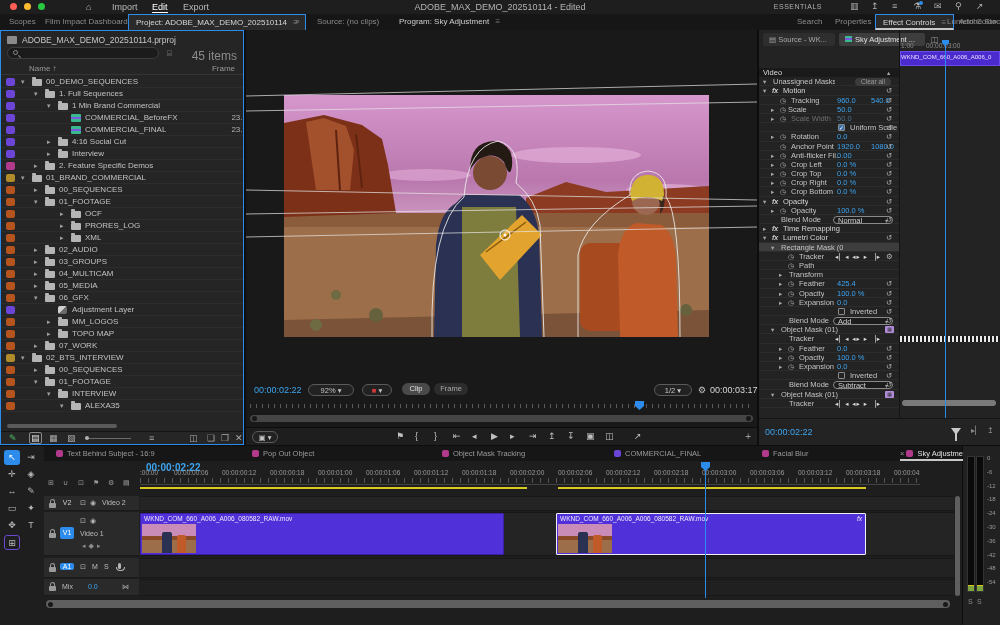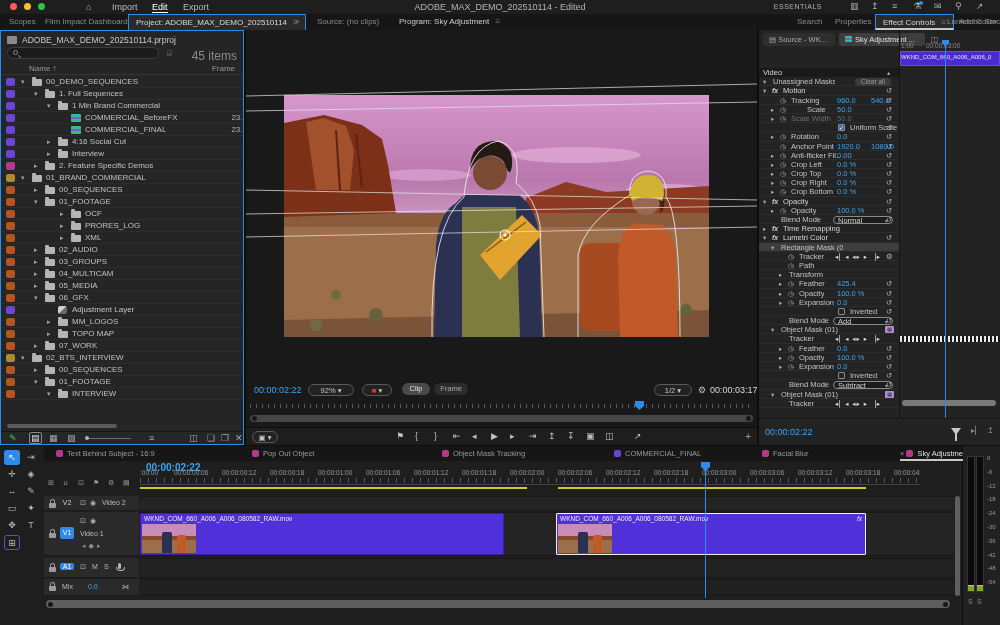--- a/index.html
+++ b/index.html
@@ -347,20 +347,26 @@
         <span class="chip" style="background: rgb(181, 84, 31);"></span>
         <span class="tw" style="left: 33px;">▾</span>
         <span class="fold" style="left: 44px;"></span>
         <span class="tlabel ell" style="left: 58px; max-width: 167px;">01_FOOTAGE</span>
       </div>
       <div class="trow">
         <span class="chip" style="background: rgb(181, 84, 31);"></span>
         <span class="tw" style="left: 46px;">▾</span>
         <span class="fold" style="left: 57px;"></span>
         <span class="tlabel ell" style="left: 71px; max-width: 154px;">INTERVIEW</span>
+      </div>
+      <div class="trow">
+        <span class="chip" style="background: rgb(181, 84, 31);"></span>
+        <span class="tw" style="left: 59px;">▾</span>
+        <span class="fold" style="left: 70px;"></span>
+        <span class="tlabel ell" style="left: 84px; max-width: 141px;">ALEXA35</span>
       </div>
     </div>
   <div id="tree-hsb" class="abs"></div>
   <div id="proj-tools" class="abs">
     <span class="abs" style="left:86px;top:6px;width:44px;height:1px;background:#6a6a6a"></span>
     <span class="abs" style="left:84px;top:4px;width:4px;height:4px;border-radius:50%;background:#b0b0b0"></span>
   <span class="pt-ico" style="left: 8px; color: rgb(76, 192, 106);">✎</span>
       <span class="pt-ico" style="left: 28px; border: 1px solid rgb(138, 138, 138); border-radius: 2px; padding: 0px 1px; color: rgb(224, 224, 224); top: 0px;">▤</span>
       <span class="pt-ico" style="left: 48px;">▦</span>
       <span class="pt-ico" style="left: 66px;">▧</span>
@@ -501,21 +507,21 @@
         <span class="esw" style="left: 21px;">◷</span>
         <span class="elabel" style="left: 32px;">Tracking</span>
         <span class="eval">960.0</span>
         <span class="eval2">540.0</span>
         <span class="erst">↺</span>
       </div>
       <div class="erow">
         <span class="sep"></span>
         <span class="etw" style="left: 12px;">▸</span>
         <span class="esw" style="left: 21px;">◷</span>
-        <span class="elabel" style="left: 48px;">Scale</span>
+        <span class="elabel" style="left: 29px;">Scale</span>
         <span class="eval">50.0</span>
         <span class="erst">↺</span>
       </div>
       <div class="erow">
         <span class="sep"></span>
         <span class="etw" style="left: 12px;">▸</span>
         <span class="esw" style="left: 21px;">◷</span>
         <span class="elabel" style="left: 32px; color: rgb(111, 111, 111);">Scale Width</span>
         <span class="eval" style="color: rgb(77, 110, 138);">50.0</span>
         <span class="erst">↺</span>

